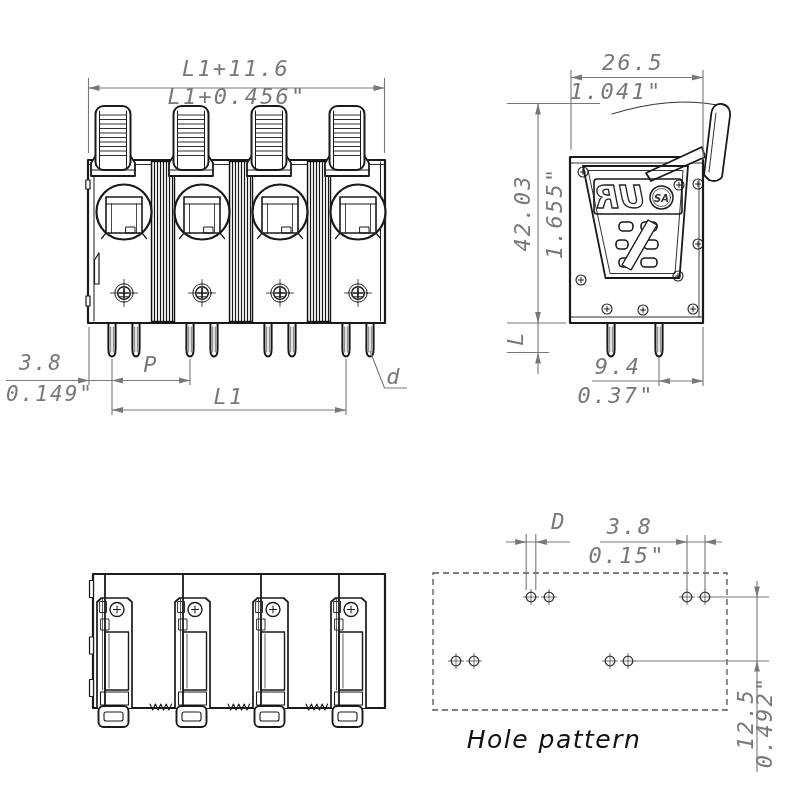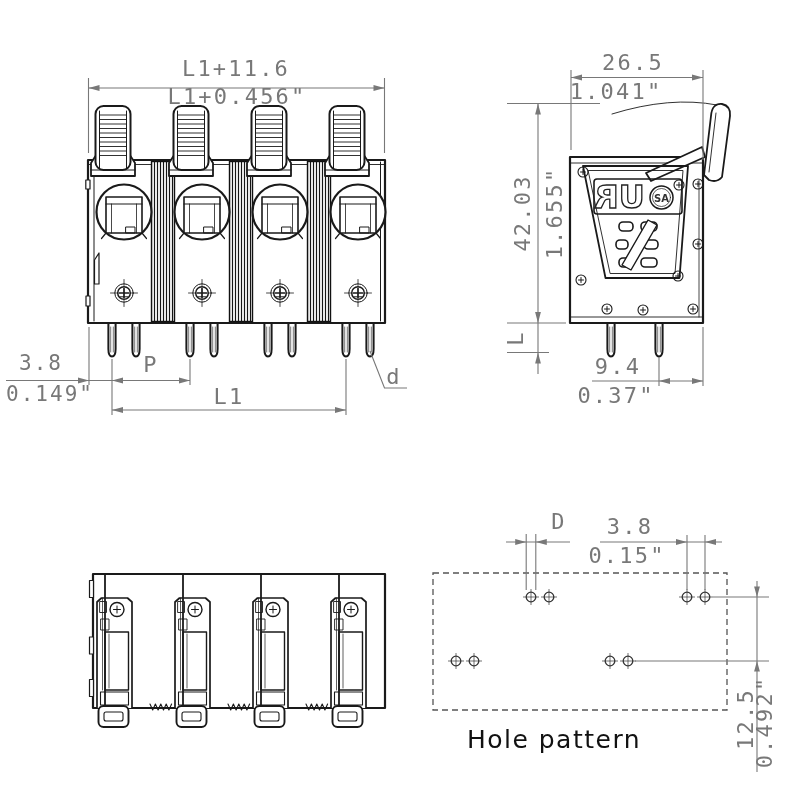--- a/index.html
+++ b/index.html
@@ -1,17 +1,17 @@
 <!DOCTYPE html>
 <html><head>
 <meta charset="utf-8">
 <style>
   html,body{margin:0;padding:0;background:#ffffff;}
   .canvas{position:relative;width:800px;height:800px;background:#ffffff;overflow:hidden;
-          font-family:"DejaVu Sans", sans-serif;}
+          font-family:"DejaVu Sans", sans-serif;font-style:italic;}
   svg{display:block;}
   .part{stroke:#1a1a1a;fill:none;stroke-linecap:round;stroke-linejoin:round;}
   .partw{stroke:#1a1a1a;fill:#ffffff;stroke-linecap:round;stroke-linejoin:round;}
   .dimln{stroke:#787878;fill:none;stroke-width:1.1;}
   .dimarr{fill:#787878;stroke:none;}
   .dimtxt{font-family:"DejaVu Sans Mono", monospace;font-size:22px;letter-spacing:2.2px;
           fill:#787878;}
   .dimtxt2{font-family:"DejaVu Sans Mono", monospace;font-size:21px;letter-spacing:2px;
           fill:#787878;}
   .caption{font-family:"DejaVu Sans", sans-serif;font-size:25px;letter-spacing:1.5px;fill:#111111;}

